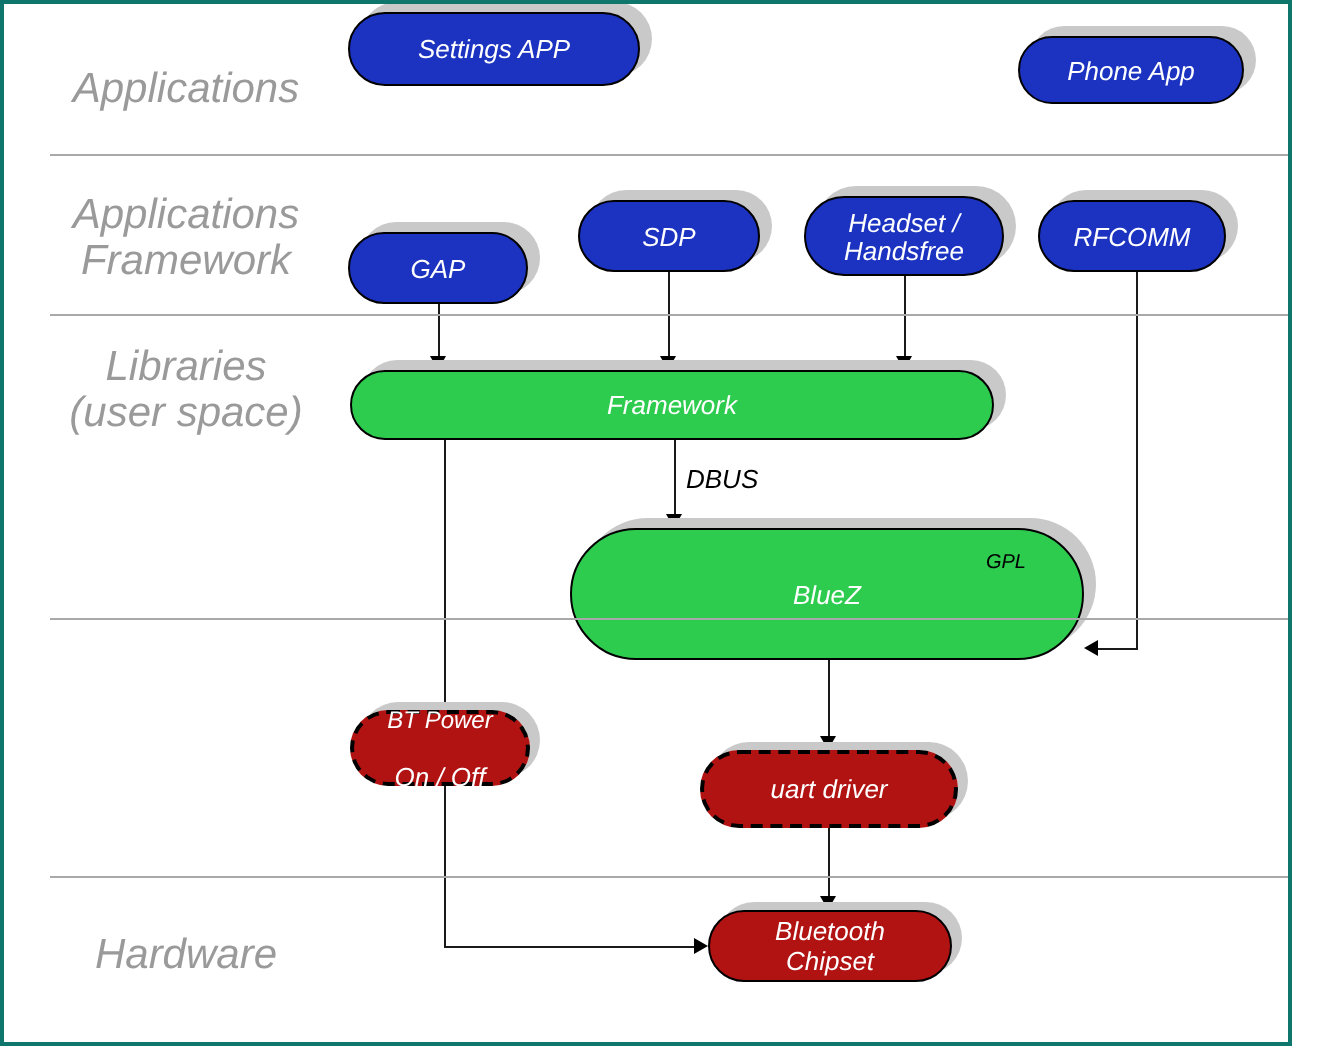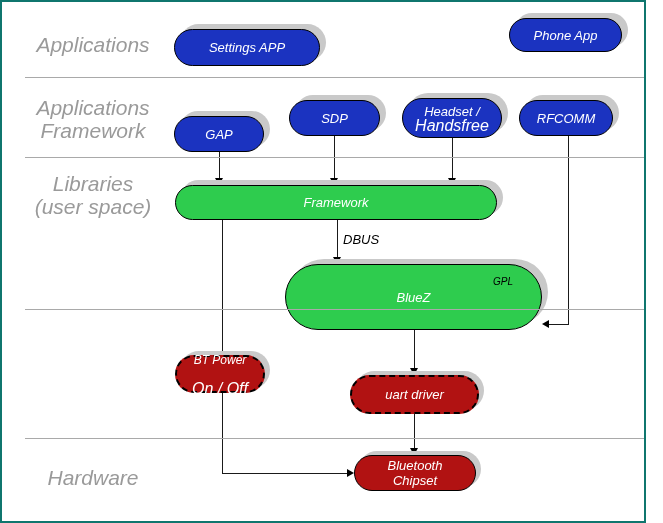--- a/index.html
+++ b/index.html
@@ -26,22 +26,22 @@
   .pill{
     position:absolute; border:1.5px solid #000; border-radius:999px;
     color:#fff; display:flex; flex-direction:column; align-items:center; justify-content:center;
     text-align:center; font-size:13px; line-height:15px; z-index:2;
     box-shadow:6px -5px 0 var(--shadow-gray); box-sizing:border-box;
   }
   .pill.blue{background:var(--blue);}
   .pill.green{background:var(--green);}
   .pill.red{background:var(--red); box-shadow:5px -4px 0 var(--shadow-gray);}
   .pill.dashed{border:2px dashed #000;gap:15px;}
-  .pill .l2{font-size:16px; line-height:13px;}
-  #n-settings{left:172px; top:27px;  width:146px; height:37px;}
+  .pill .l2{font-size:13px; line-height:13px;}
+  #n-settings{left:172px; top:4px;  width:146px; height:37px;}
   #n-phone   {left:507px; top:16px;  width:113px; height:34px;}
   #n-gap     {left:172px; top:98px;  width:90px;  height:36px;margin-top:16px;}
   #n-sdp     {left:287px; top:98px;  width:91px;  height:36px;}
   #n-headset {left:400px; top:96px;  width:100px; height:40px; line-height:14px;}
   #n-rfcomm  {left:517px; top:98px;  width:94px;  height:36px;}
   #n-framework{left:173px; top:183px; width:322px; height:35px;}
   #n-bluez   {left:283px; top:262px; width:257px; height:66px;}
   #n-btpower {left:173px; top:353px; width:90px;  height:38px; font-size:12px; line-height:14px;}
   #n-uart    {left:348px; top:373px; width:129px; height:39px;}
   #n-chipset {left:352px; top:453px; width:122px; height:36px;}

